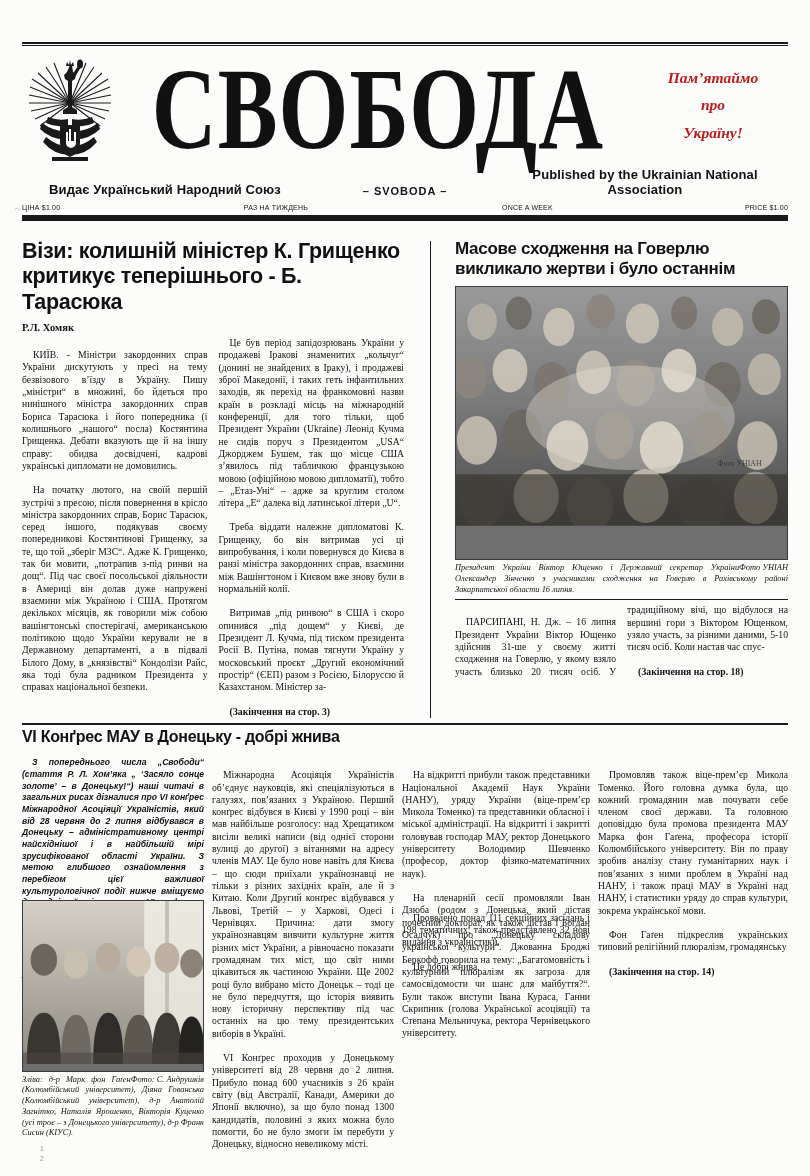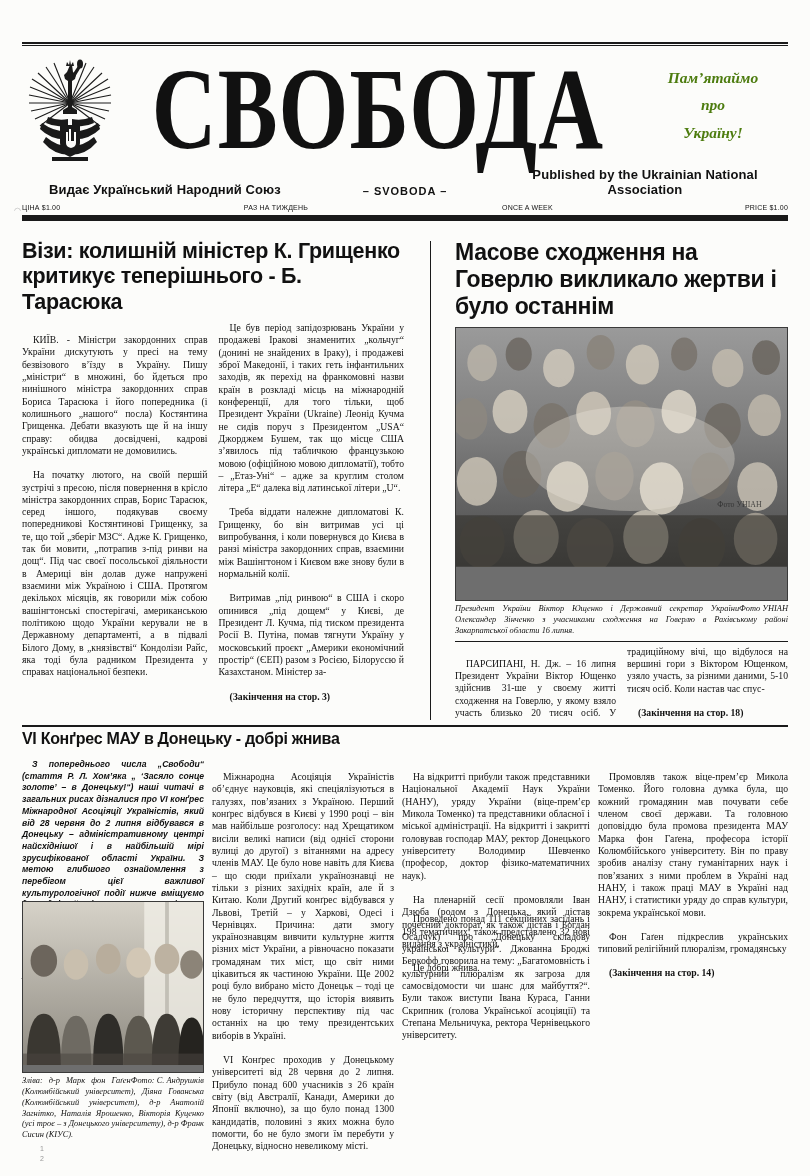--- a/index.html
+++ b/index.html
@@ -50,21 +50,21 @@
     transform-origin: center center;
     margin-top: 4px;
   }
   .mast-slogan {
     flex: 0 0 150px;
     text-align: center;
     font-style: italic;
     font-weight: 700;
     font-size: 15.5px;
     line-height: 1.75;
-    color: #4d7c0f;
+    color: #b91c1c;
     padding-bottom: 6px;
   }
 
   .mast-sub {
     display: flex;
     align-items: flex-end;
     justify-content: space-between;
     font-family: "Liberation Sans", sans-serif;
     margin-top: 1px;
   }
@@ -119,21 +119,21 @@
 
   h1.head {
     font-family: "Liberation Sans", sans-serif;
     font-weight: 700;
     font-size: 21.5px;
     line-height: 1.18;
     letter-spacing: -.3px;
     margin: 2px 0 7px 0;
     color: #111;
   }
-  h1.head.right { font-size: 23px; }
+  h1.head.right { font-size: 17px; }
 
   .byline {
     font-family: "Liberation Serif", serif;
     font-weight: 700;
     font-size: 10.5px;
     margin: 0 0 4px 0;
   }
 
   .twocol {
     column-count: 2;
@@ -316,26 +316,27 @@
     <div class="rule-mid"></div>
 
 
     <div class="rule-heavy"></div>
   </div>
 
   <div class="story-a">
 
     <div class="col-left-pair">
       <h1 class="head">Візи: колишній міністер К. Грищенко критикує теперішнього - Б. Тарасюка</h1>
+      <div class="byline">Р.Л. Хомяк</div>
       <div class="twocol bodytext">
         <p>КИЇВ. - Міністри закордонних справ України дискутують у пресі на тему безвізового в’їзду в Україну. Пишу „міністри“ в множині, бо йдеться про нинішного міністра закордонних справ Бориса Тарасюка і його попередника (і колишнього „нашого“ посла) Костянтина Грищенка. Дебати вказують ще й на іншу справу: обидва досвідчені, кадрові українські дипломати не домовились.</p>
         <p>На початку лютого, на своїй першій зустрічі з пресою, після повернення в крісло міністра закордонних справ, Борис Тарасюк, серед іншого, подякував своєму попередникові Костянтинові Грищенку, за те, що той „зберіг МЗС“. Адже К. Грищенко, так би мовити, „потрапив з-під ринви на дощ“. Під час своєї посольської діяльности в Америці він долав дуже напружені взаємини між Україною і США. Протягом декількох місяців, як говорили між собою вашінгтонські спостерігачі, американською політикою щодо України керували не в Державному департаменті, а в підвалі Білого Дому, в „князівстві“ Кондолізи Райс, яка тоді була радником Президента у справах національної безпеки.</p>
         <p>Це був період запідозрювань України у продажеві Іракові знаменитих „кольчуг“ (донині не знайдених в Іраку), і продажеві зброї Македонії, і таких геть інфантильних заходів, як перехід на франкомовні назви країн в розкладі місць на міжнародній конференції, для того тільки, щоб Президент України (Ukraine) Леонід Кучма не сидів поруч з Президентом „USA“ Джорджем Бушем, так що місце США з’явилось під табличкою французькою мовою (офіційною мовою дипломатії), тобто – „Етаз-Уні“ – адже за круглим столом літера „Е“ далека від латинської літери „U“.</p>
         <p>Треба віддати належне дипломатові К. Грищенку, бо він витримав усі ці випробування, і коли повернувся до Києва в ранзі міністра закордонних справ, взаємини між Вашінгтоном і Києвом вже знову були в нормальній колії.</p>
-        <p>Витримав „під ринвою“ в США і скоро опинився „під дощем“ у Києві, де Президент Л. Кучма, під тиском президента Росії В. Путіна, помав тягнути Україну у московський проєкт „Америки економічний простір“ (ЄЕП) разом з Росією, Білоруссю й Казахстаном. Міністер за-</p>
+        <p>Витримав „під ринвою“ в США і скоро опинився „під дощем“ у Києві, де Президент Л. Кучма, під тиском президента Росії В. Путіна, помав тягнути Україну у московський проєкт „Другий економічний простір“ (ЄЕП) разом з Росією, Білоруссю й Казахстаном. Міністер за-</p>
         <p class="contd">(Закінчення на стор. 3)</p>
       </div>
     </div>
 
     <div class="vdiv"></div>
 
     <div class="col-right-pair">
       <h1 class="head right">Масове сходження на Говерлю викликало жертви і було останнім</h1>
 
       <div class="photo" style="height:274px;">

